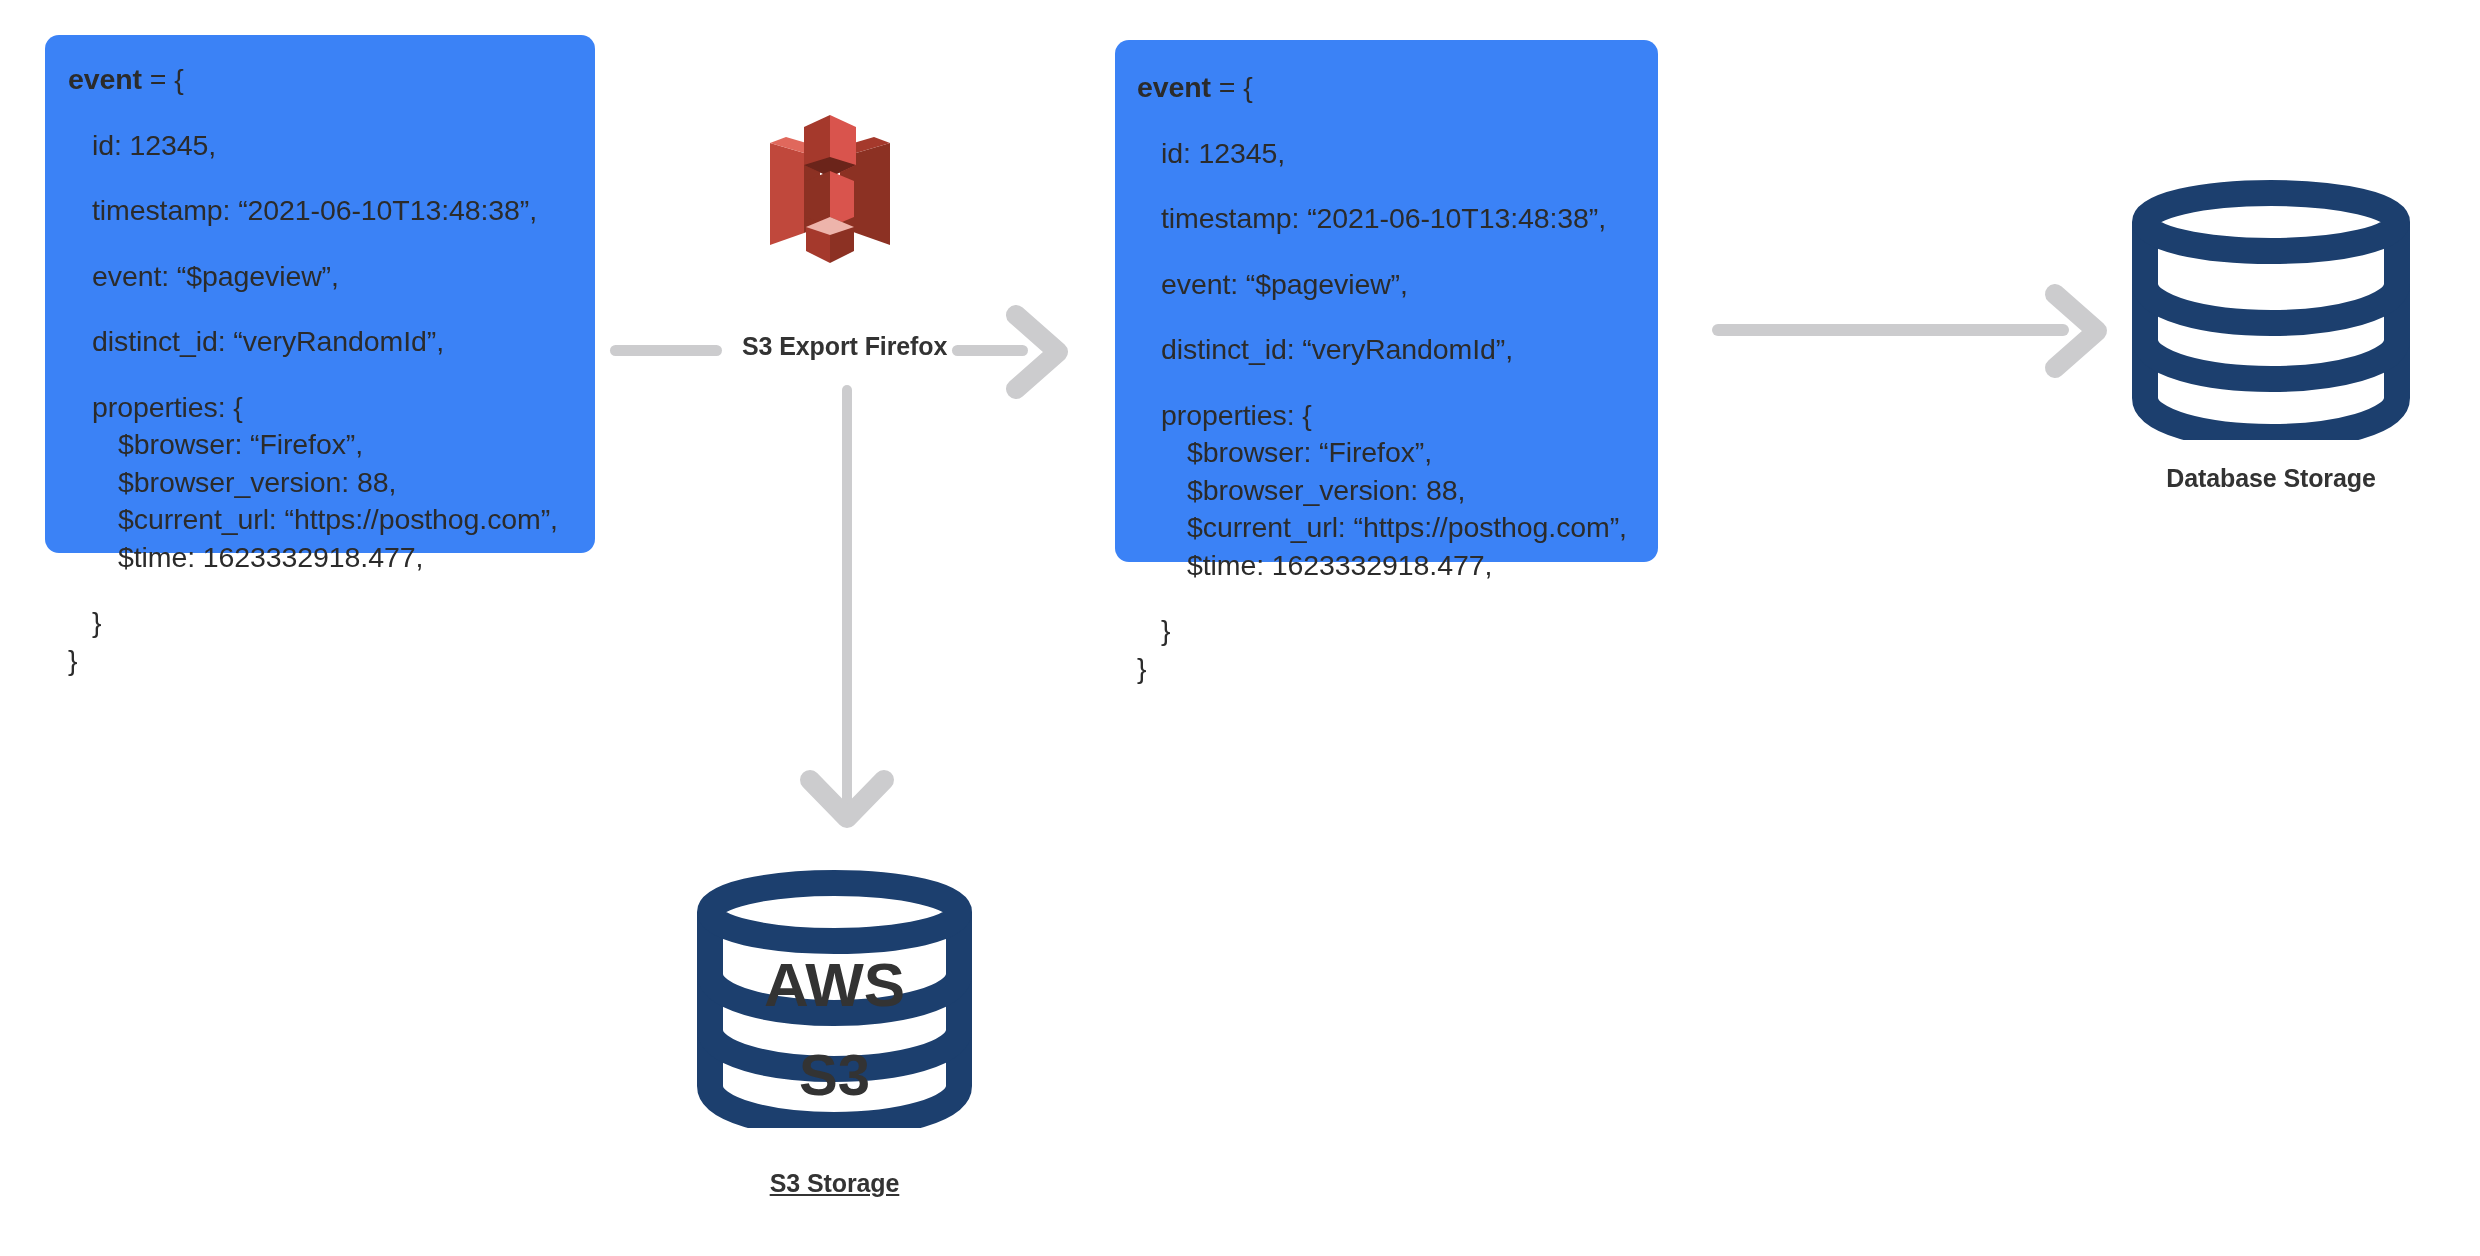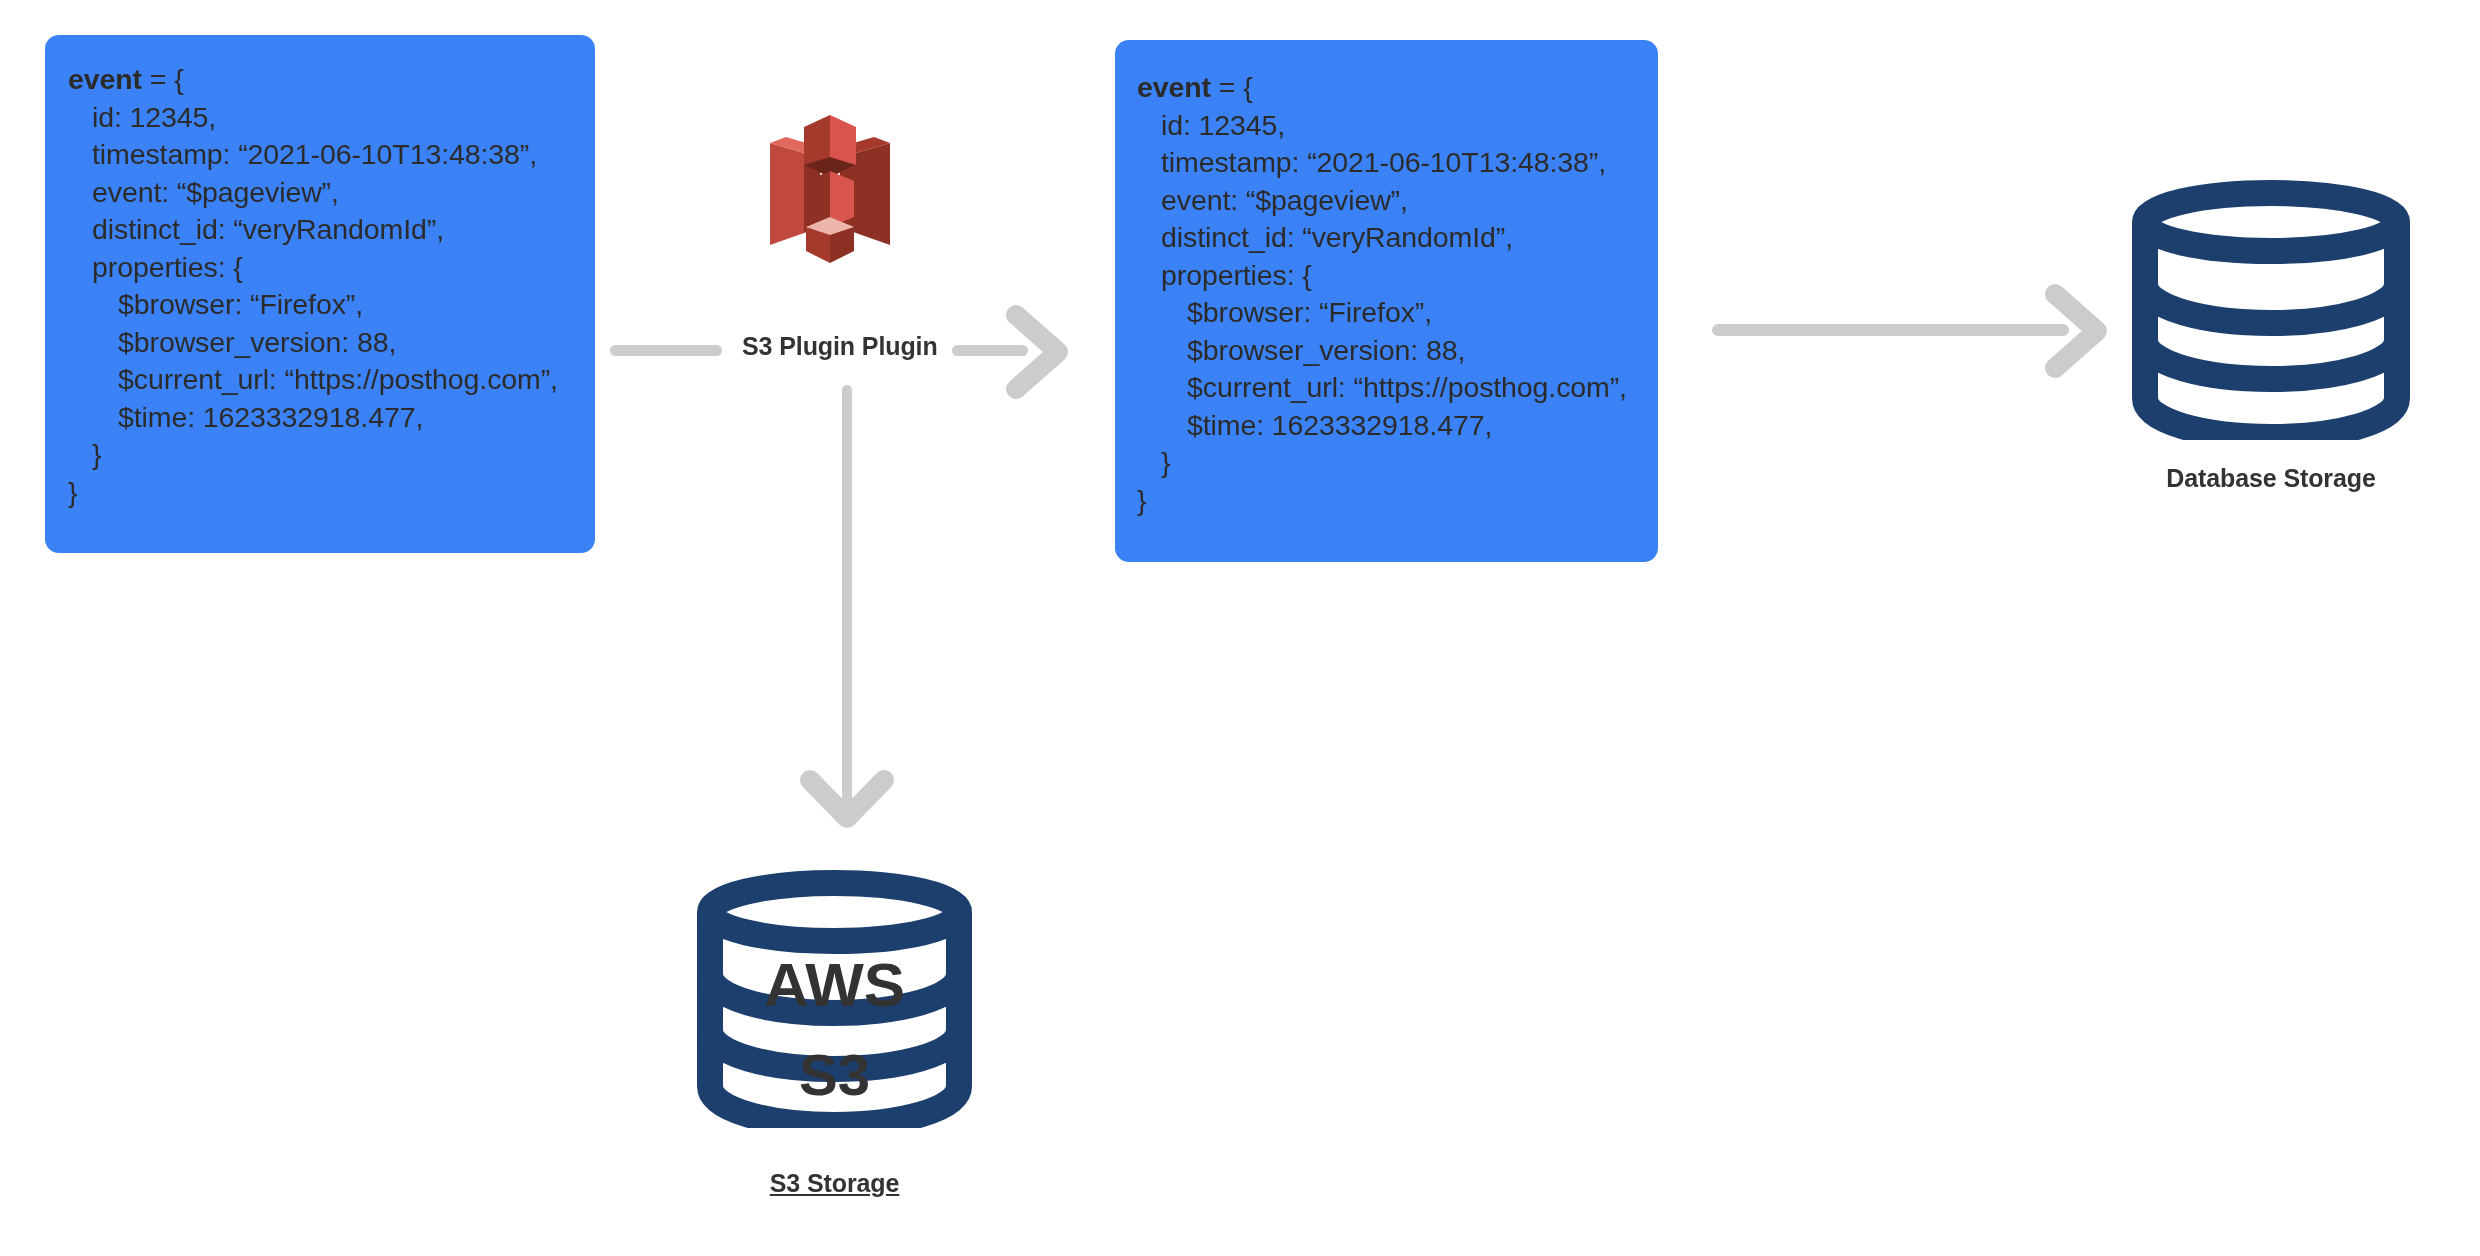--- a/index.html
+++ b/index.html
@@ -49,21 +49,21 @@
     white-space: pre;
     letter-spacing: -0.1px;
     color: #2b2b2b;
   }
   .code-line.bold-key {
     font-weight: bold;
   }
   .code-line.bold-key .rest {
     font-weight: normal;
   }
-  .indent-1 { padding-left: 24px; }
+  .indent-1 { padding-left: 24px; margin-top: 28px; }
   .indent-2 { padding-left: 50px; }
 
   
   .arrow-line {
     position: absolute;
     background: #ccccce;
     border-radius: 6px;
   }
   .arrow-h-stub-left {
     left: 610px;
@@ -192,21 +192,21 @@
 
       <polygon points="60,58 36,68 36,104 60,114" fill="#8c3123"></polygon>
       <polygon points="60,58 84,68 84,104 60,114" fill="#d9544d"></polygon>
 
       <polygon points="60,104 36,114 36,138 60,150" fill="#a5392c"></polygon>
       <polygon points="60,104 84,114 84,138 60,150" fill="#8c3123"></polygon>
       <polygon points="36,114 60,104 84,114 60,122" fill="#edb4ab"></polygon>
     </svg>
   </div>
 
-  <div class="plugin-label">S3 Plugin Plugin</div>
+  <div class="plugin-label">S3 Export Firefox</div>
 
   <div class="arrow-line arrow-h-mid-line"></div>
   <div class="chevron chev-mid">
     <svg width="100" height="95" viewBox="0 0 100 95" aria-hidden="true">
       <polyline points="10,10 52,47 10,84" fill="none" stroke="#ccccce" stroke-width="20" stroke-linecap="round" stroke-linejoin="round"></polyline>
     </svg>
   </div>
 
   <div class="arrow-line arrow-v-line"></div>
   <div class="chevron chev-down">

